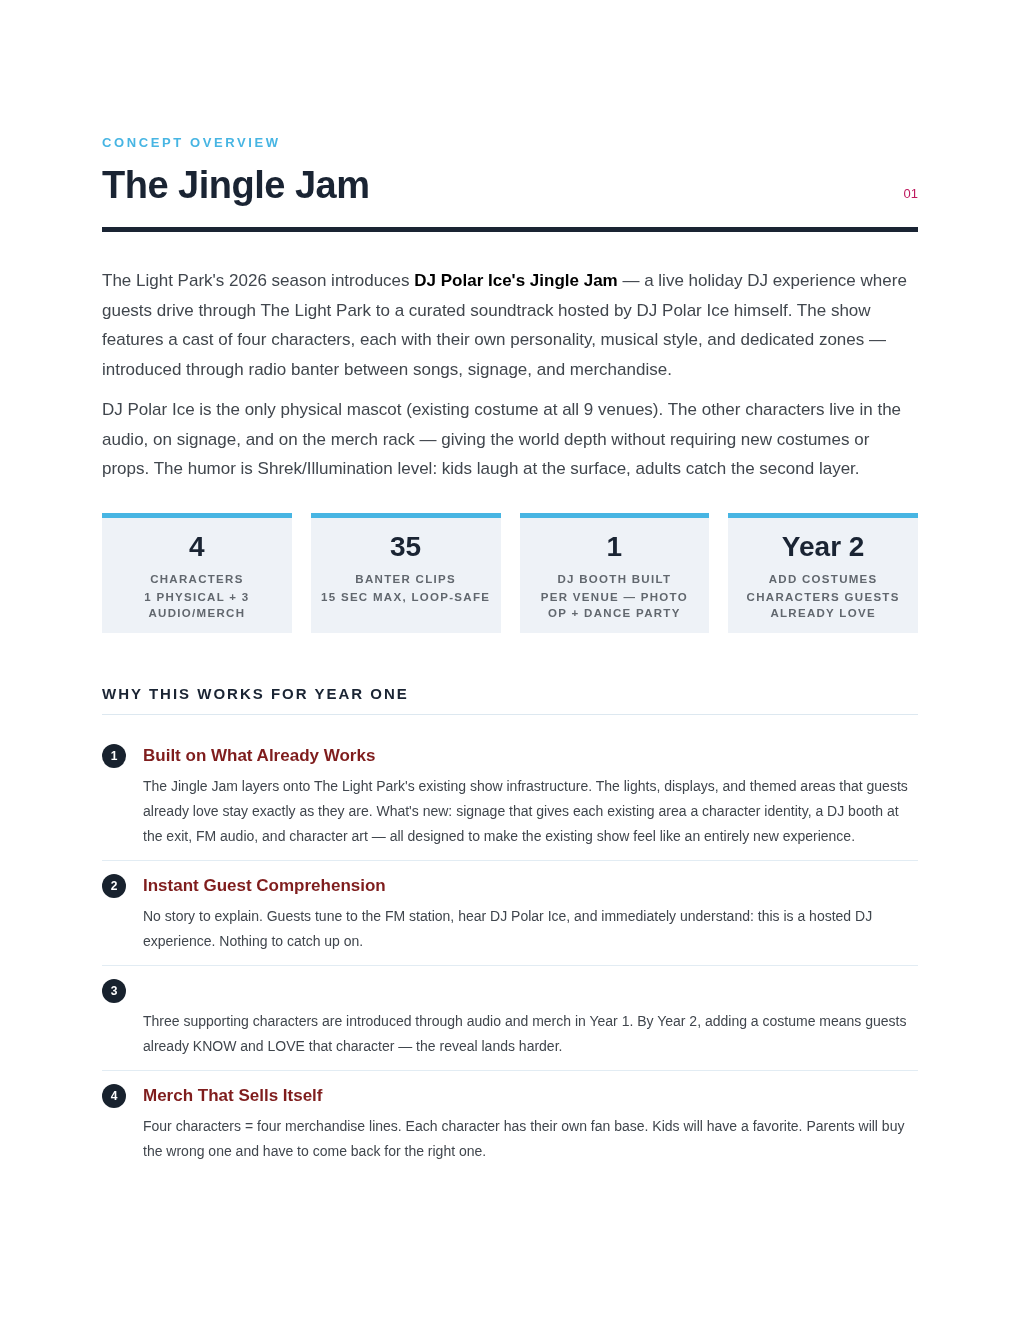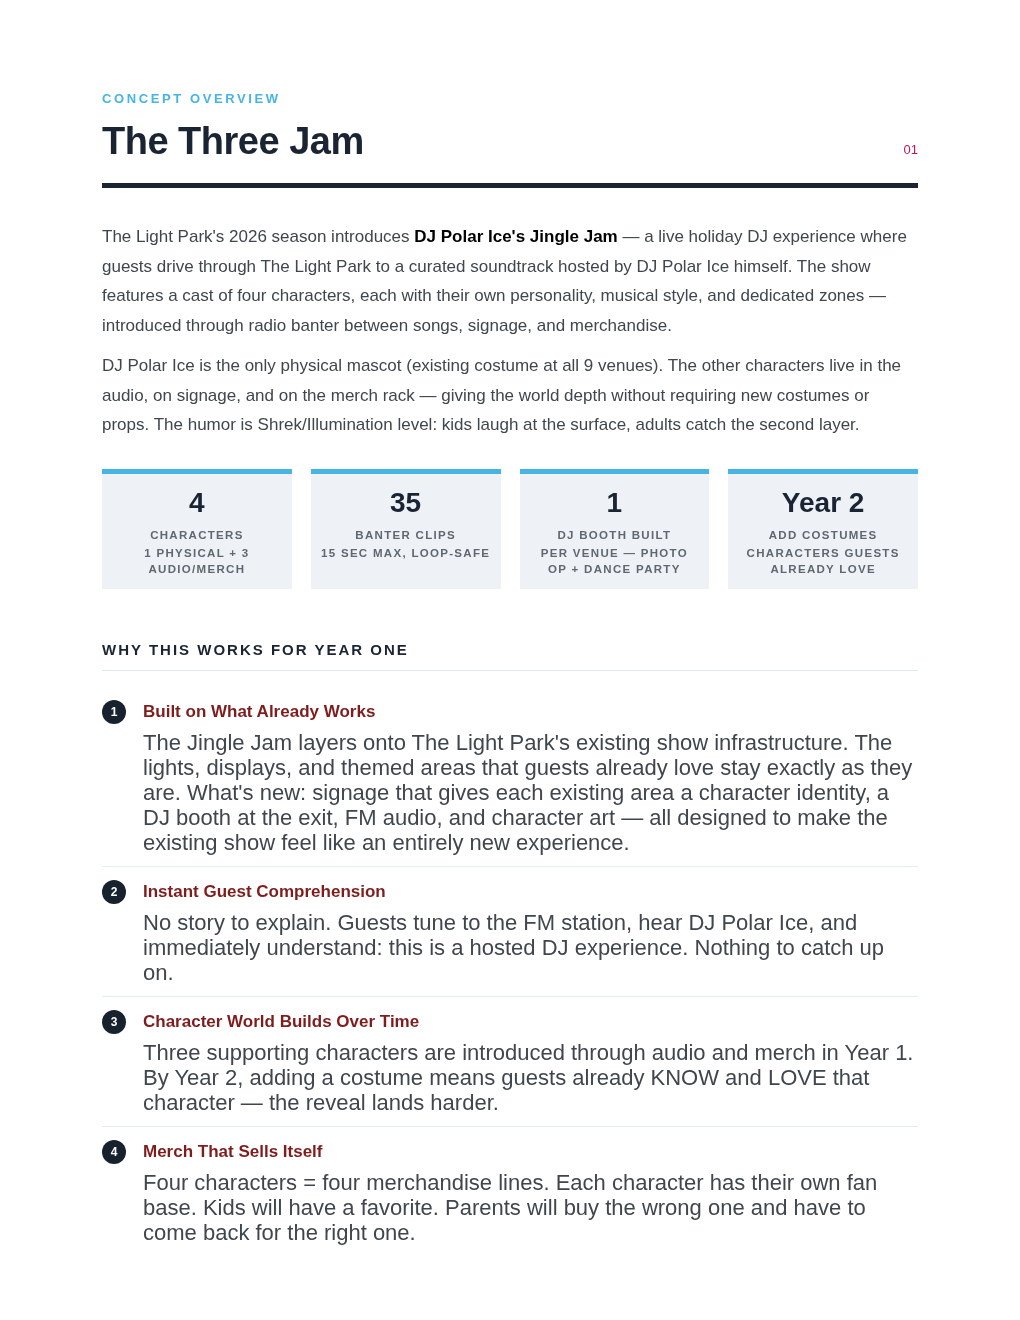--- a/index.html
+++ b/index.html
@@ -8,20 +8,21 @@
     width: 1020px; height: 1320px;
     font-family: "Liberation Sans", "DejaVu Sans", sans-serif;
     color: #40464d;
     position: relative;
     overflow: hidden;
   }
   .page {
     width: 1020px; height: 1038px;
     padding: 91px 102px 0 102px;
     background: #ffffff;
+    margin-top: 44px;
   }
   
   .eyebrow {
     color: #47b5e3;
     font-size: 13px;
     font-weight: bold;
     letter-spacing: 2.6px;
   }
   .title-row {
     display: flex;
@@ -127,34 +128,34 @@
   }
   .why-item-title {
     color: #7f1d1d;
     font-size: 17px;
     font-weight: bold;
     line-height: 20px;
   }
   .why-item-body {
     margin-left: 41px;
     margin-top: 6px;
-    font-size: 22px;
+    font-size: 14px;
     line-height: 25px;
     color: #40464d;
   }
 </style>
 </head>
 <body>
 
 <div class="page">
 
   <div class="eyebrow">CONCEPT OVERVIEW</div>
 
   <div class="title-row">
-    <h1 class="doc-title">The Three Jam</h1>
+    <h1 class="doc-title">The Jingle Jam</h1>
     <span class="page-number">01</span>
   </div>
 
   <div class="rule-thick"></div>
 
   <div class="intro">
     <p><span>The Light Park's 2026 season introduces </span><b>DJ Polar Ice's Jingle Jam</b><span> — a live holiday DJ experience where guests drive through The Light Park to a curated soundtrack hosted by DJ Polar Ice himself. The show features a cast of four characters, each with their own personality, musical style, and dedicated zones — introduced through radio banter between songs, signage, and merchandise.</span></p>
     <p>DJ Polar Ice is the only physical mascot (existing costume at all 9 venues). The other characters live in the audio, on signage, and on the merch rack — giving the world depth without requiring new costumes or props. The humor is Shrek/Illumination level: kids laugh at the surface, adults catch the second layer.</p>
   </div>
 
@@ -198,21 +199,20 @@
       <div class="why-item-head">
         <div class="num-badge">2</div>
         <div class="why-item-title">Instant Guest Comprehension</div>
       </div>
       <div class="why-item-body">No story to explain. Guests tune to the FM station, hear DJ Polar Ice, and immediately understand: this is a hosted DJ experience. Nothing to catch up on.</div>
     </div>
 
     <div class="why-item has-sep">
       <div class="why-item-head">
         <div class="num-badge">3</div>
-        <div class="why-item-title">Character World Builds Over Time</div>
       </div>
       <div class="why-item-body">Three supporting characters are introduced through audio and merch in Year 1. By Year 2, adding a costume means guests already KNOW and LOVE that character — the reveal lands harder.</div>
     </div>
 
     <div class="why-item">
       <div class="why-item-head">
         <div class="num-badge">4</div>
         <div class="why-item-title">Merch That Sells Itself</div>
       </div>
       <div class="why-item-body">Four characters = four merchandise lines. Each character has their own fan base. Kids will have a favorite. Parents will buy the wrong one and have to come back for the right one.</div>

